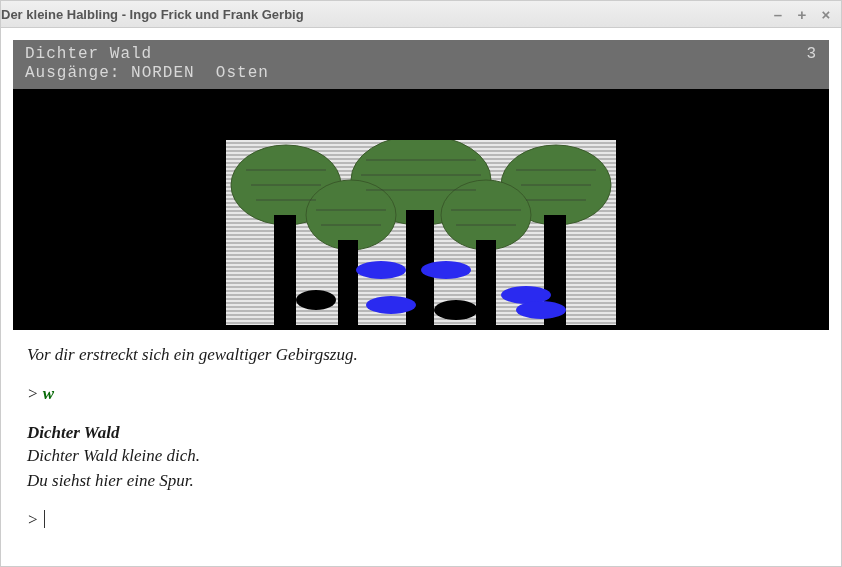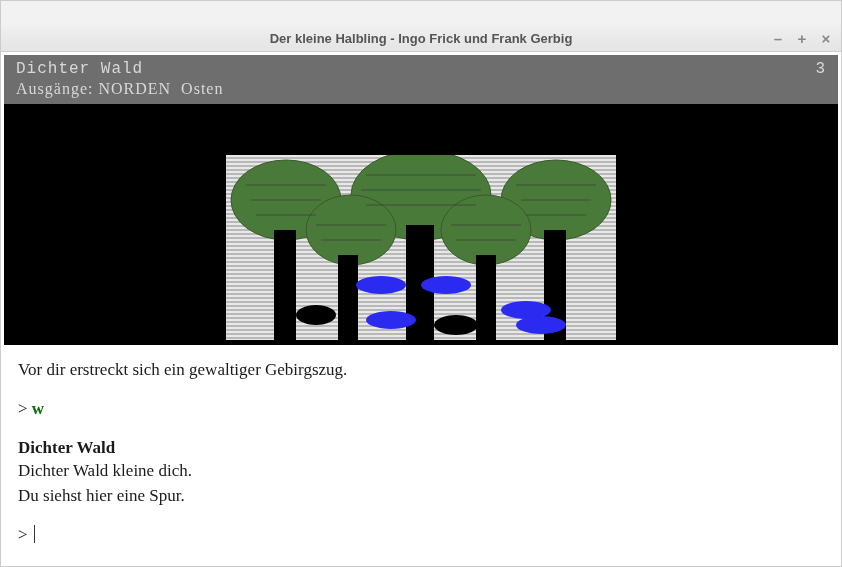--- a/index.html
+++ b/index.html
@@ -18,26 +18,24 @@
     flex-direction: column;
     border: 1px solid #ccc;
     box-sizing: border-box;
   }
   .titlebar {
     height: 26px;
     background: linear-gradient(#f0f0f0, #e4e4e4);
     border-bottom: 1px solid #ccc;
     display: flex;
     align-items: center;
-    justify-content: center;
     position: relative;
     font-size: 13px;
     color: #555;
     font-weight: 600;
-    margin-top: 24px;
   }
   .titlebar .controls {
     position: absolute;
     right: 8px;
     top: 0;
     height: 100%;
     display: flex;
     align-items: center;
     gap: 10px;
     color: #888;
@@ -46,21 +44,21 @@
   }
   .titlebar .controls span {
     width: 14px;
     text-align: center;
     line-height: 1;
     cursor: default;
   }
   .client {
     flex: 1;
     background: #fff;
-    padding: 3px;
+    padding: 12px;
     box-sizing: border-box;
     display: flex;
     flex-direction: column;
   }
   .room-area {
     background: #000;
     height: 290px;
     position: relative;
     overflow: hidden;
   }
@@ -72,21 +70,20 @@
     letter-spacing: 1px;
     padding: 5px 12px 6px 12px;
     line-height: 1.2;
   }
   .status-line1 {
     display: flex;
     justify-content: space-between;
   }
   .status-line2 {
     white-space: pre;
-    font-family: Liberation Serif, serif;
   }
   .scene {
     position: absolute;
     left: 50%;
     transform: translateX(-50%);
     top: 100px;
     width: 390px;
     height: 185px;
     background: repeating-linear-gradient(
       to bottom,
@@ -103,20 +100,21 @@
   .text-area {
     flex: 1;
     padding: 14px 14px 0 14px;
     font-family: Georgia, "Times New Roman", serif;
     font-size: 17px;
     color: #1a1a1a;
     line-height: 1.35;
   }
   .text-area p {
     margin: 0 0 16px 0;
+    font-style: italic;
   }
   .cmd-prefix {
     font-family: Georgia, serif;
   }
   .cmd-text {
     color: #0a6b0a;
     font-weight: bold;
   }
   .room-title {
     font-weight: bold;

